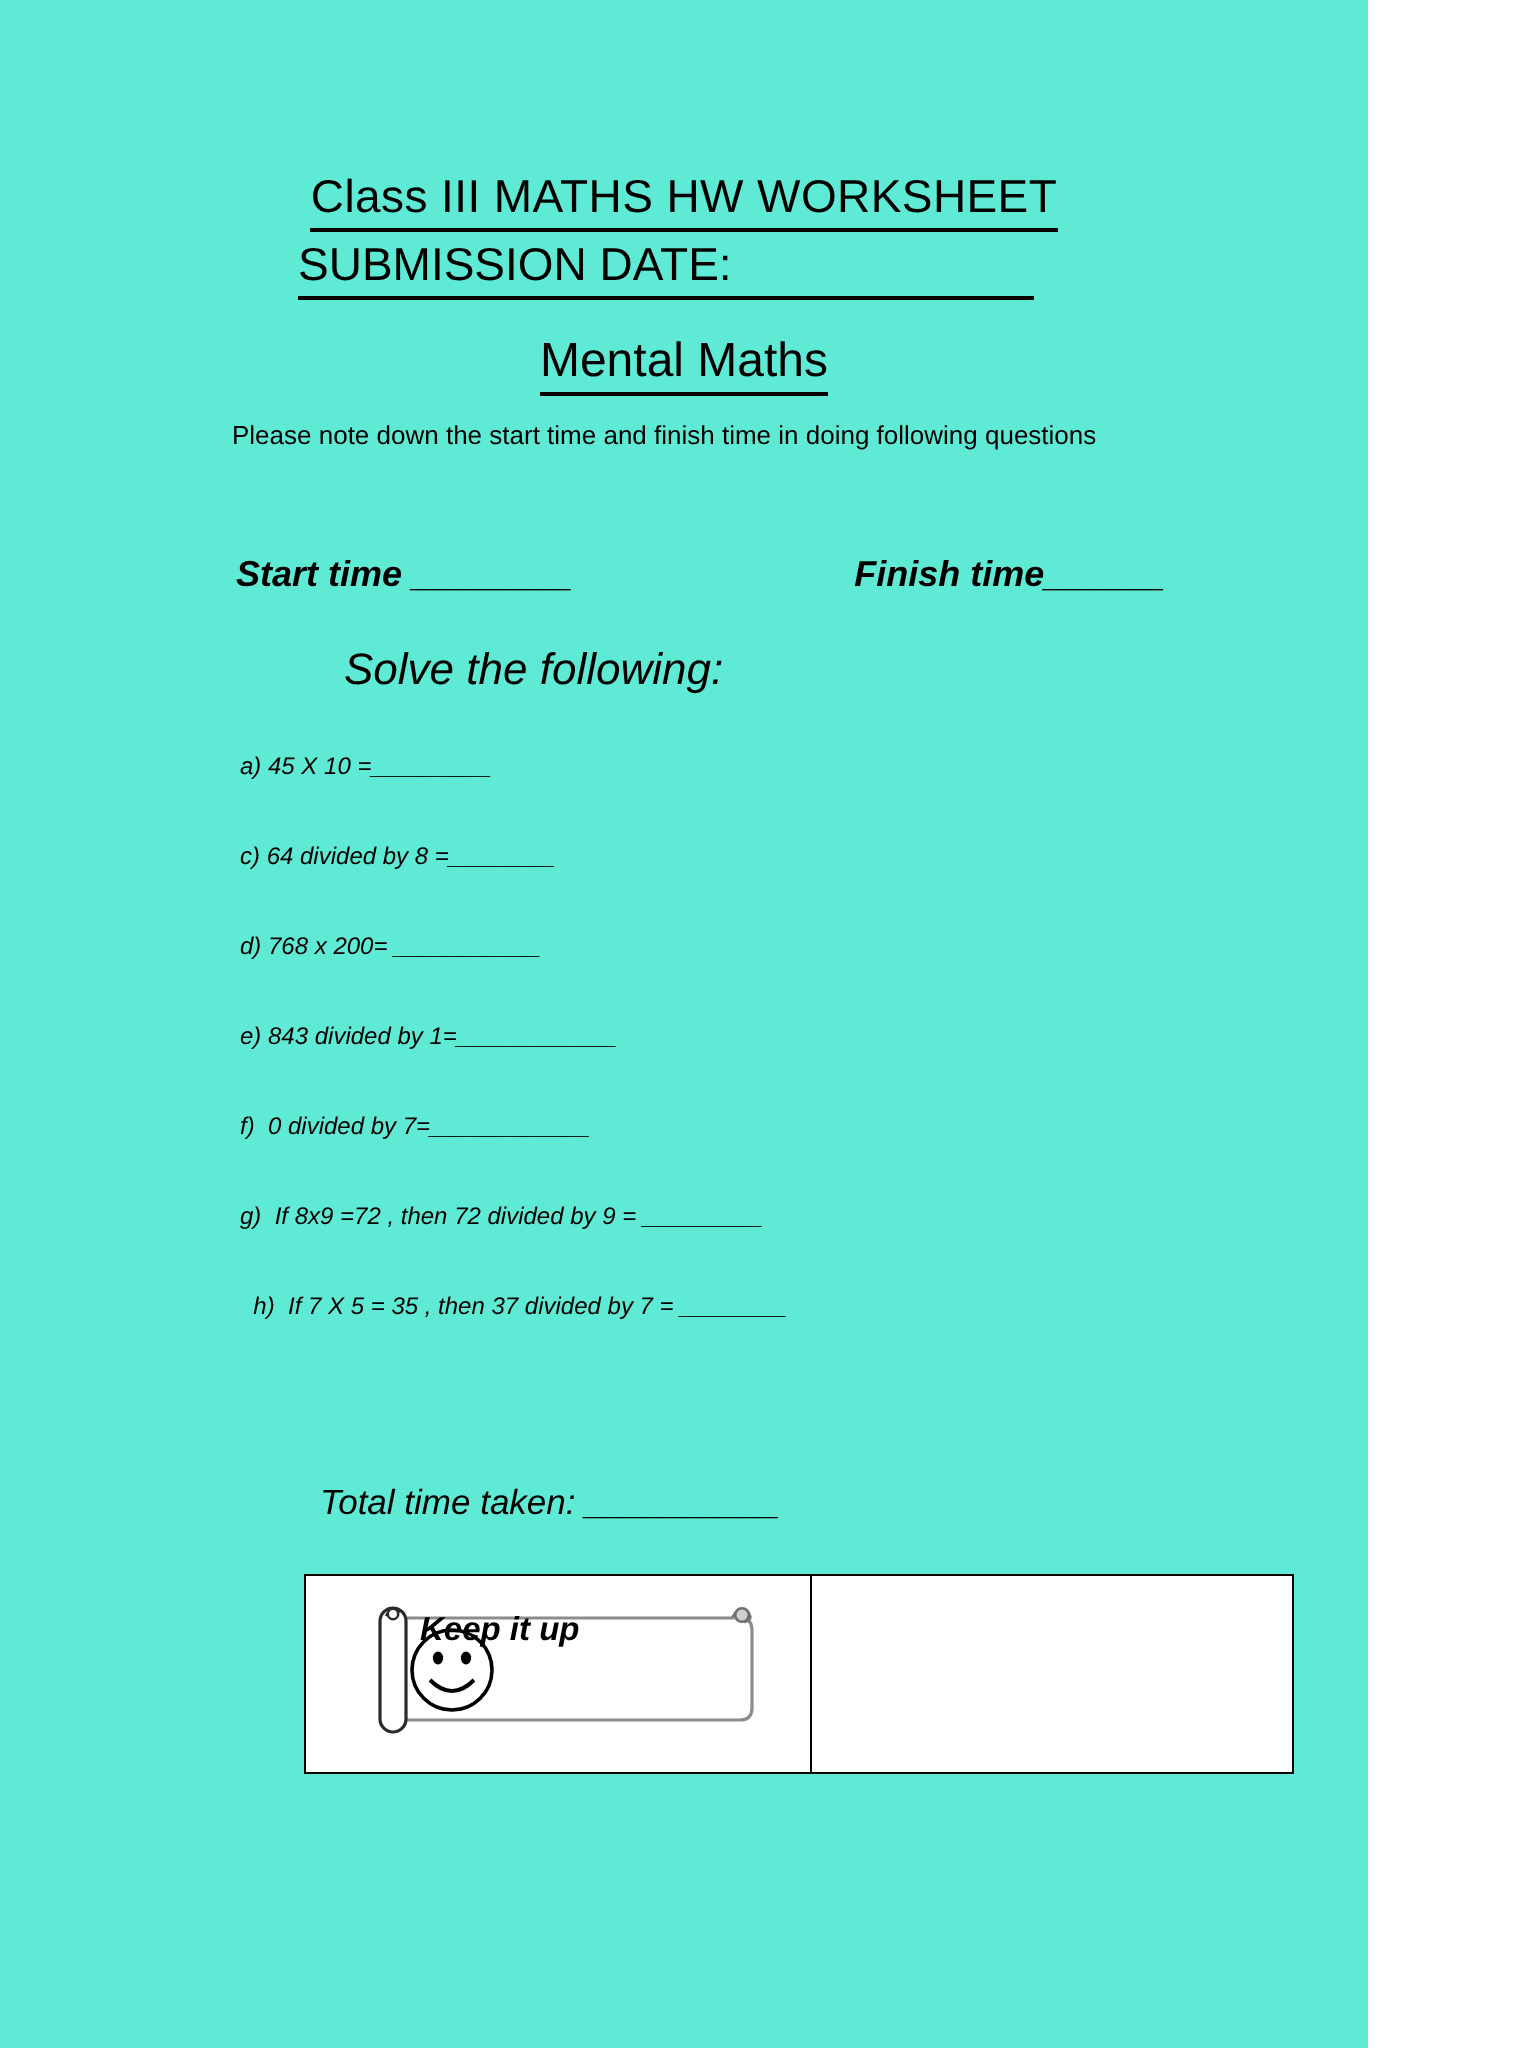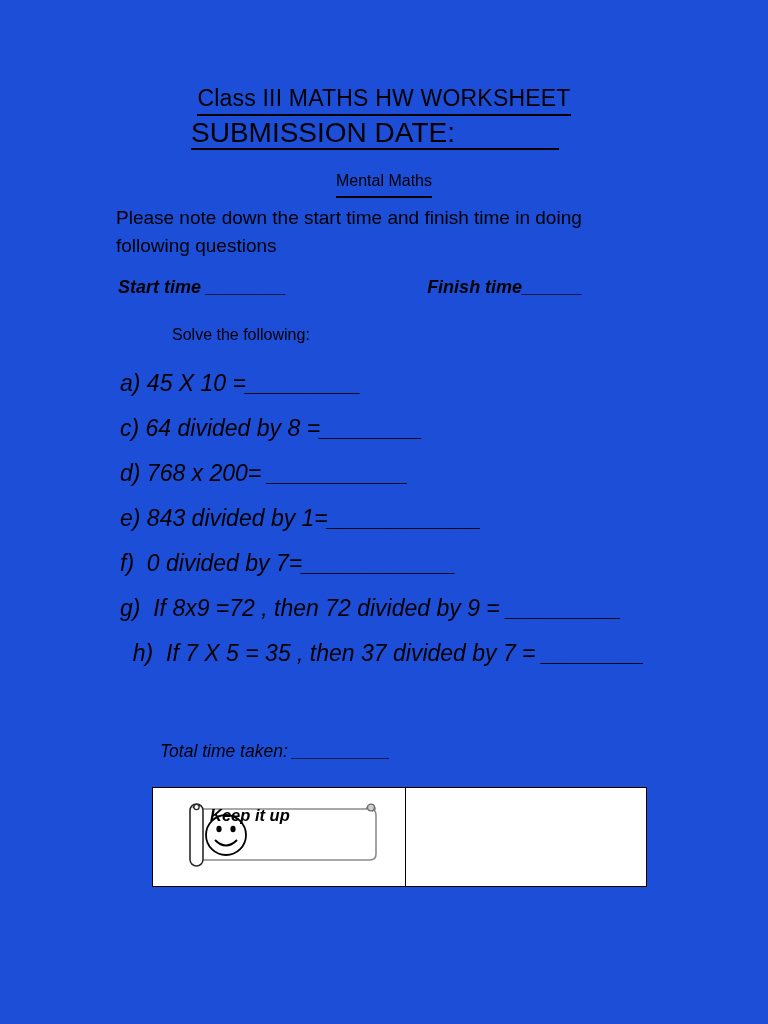--- a/index.html
+++ b/index.html
@@ -10,72 +10,72 @@
   body {
     width: 768px;
     height: 1024px;
     font-family: "Liberation Sans", sans-serif;
     color: #000000;
     position: relative;
     overflow: hidden;
   }
 
   .page {
-    width: 768px;
+    width: 684px;
     height: 1024px;
     position: relative;
-    background: #1d4ed8;
+    background: #5eead4;
   }
 
   
   .title-block {
     padding-top: 84px;
     text-align: center;
   }
   .title-line1 {
     font-size: 23px;
     line-height: 29px;
     letter-spacing: 0.2px;
     display: inline-block;
     border-bottom: 2px solid #000;
     padding-bottom: 1px;
   }
   .title-line2-wrap {
     text-align: center;
     margin-top: 2px;
   }
   .title-line2 {
-    font-size: 28px;
+    font-size: 23px;
     line-height: 29px;
     display: inline-block;
     border-bottom: 2px solid #000;
     padding-bottom: 1px;
     width: 368px;
     text-align: left;
     margin-left: -18px;
   }
   .subtitle-wrap {
     text-align: center;
     margin-top: 17px;
   }
   .subtitle {
-    font-size: 16px;
+    font-size: 24px;
     line-height: 28px;
     display: inline-block;
     border-bottom: 2px solid #000;
     padding-bottom: 1px;
   }
 
   
   .instructions {
     position: absolute;
     left: 116px;
     top: 204px;
     width: 540px;
-    font-size: 19px;
+    font-size: 13px;
     line-height: 28px;
   }
 
   
   .timerow {
     position: absolute;
     left: 118px;
     top: 272px;
     width: 540px;
     font-style: italic;
@@ -89,34 +89,35 @@
   .timerow .finish {
     display: inline-block;
     margin-left: 136px;
   }
 
   
   .solve {
     position: absolute;
     left: 172px;
     top: 320px;
-    font-size: 16px;
+    font-style: italic;
+    font-size: 22px;
     line-height: 30px;
   }
 
   
   .questions {
     position: absolute;
     left: 120px;
     top: 372px;
     width: 560px;
   }
   .question {
     font-style: italic;
-    font-size: 23px;
+    font-size: 12px;
     line-height: 22px;
     margin-bottom: 23px;
     white-space: pre;
   }
 
   .totaltime {
     position: absolute;
     left: 160px;
     top: 740px;
     font-style: italic;

